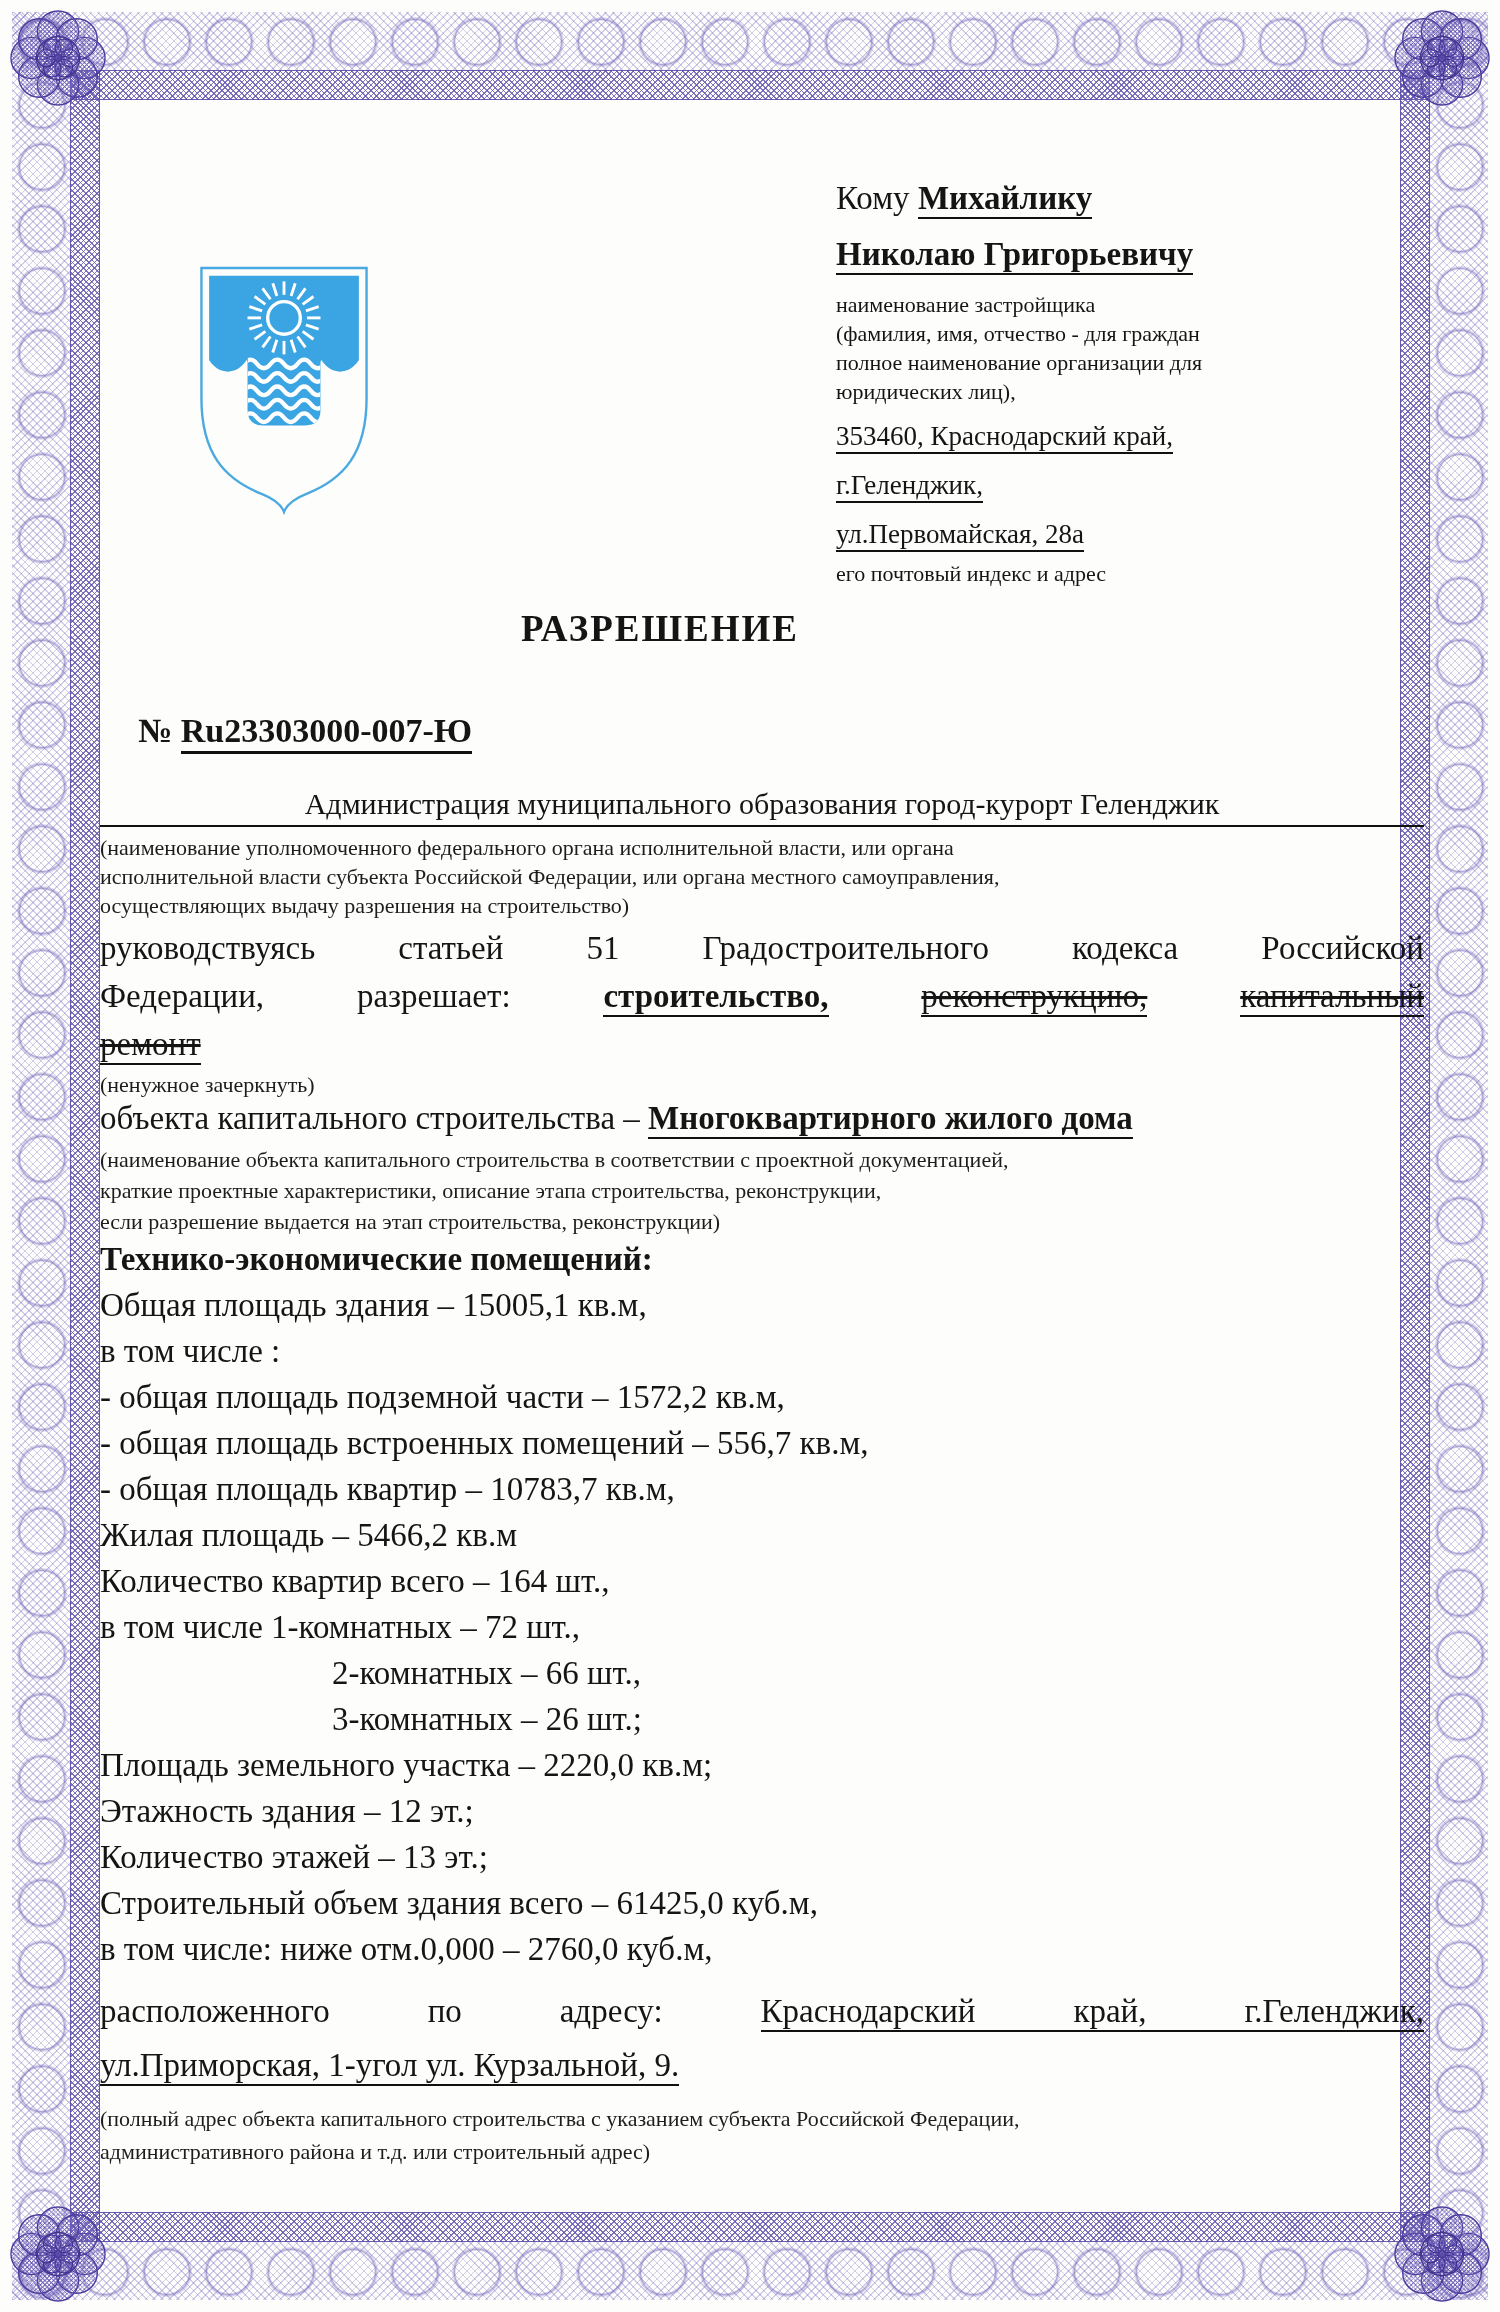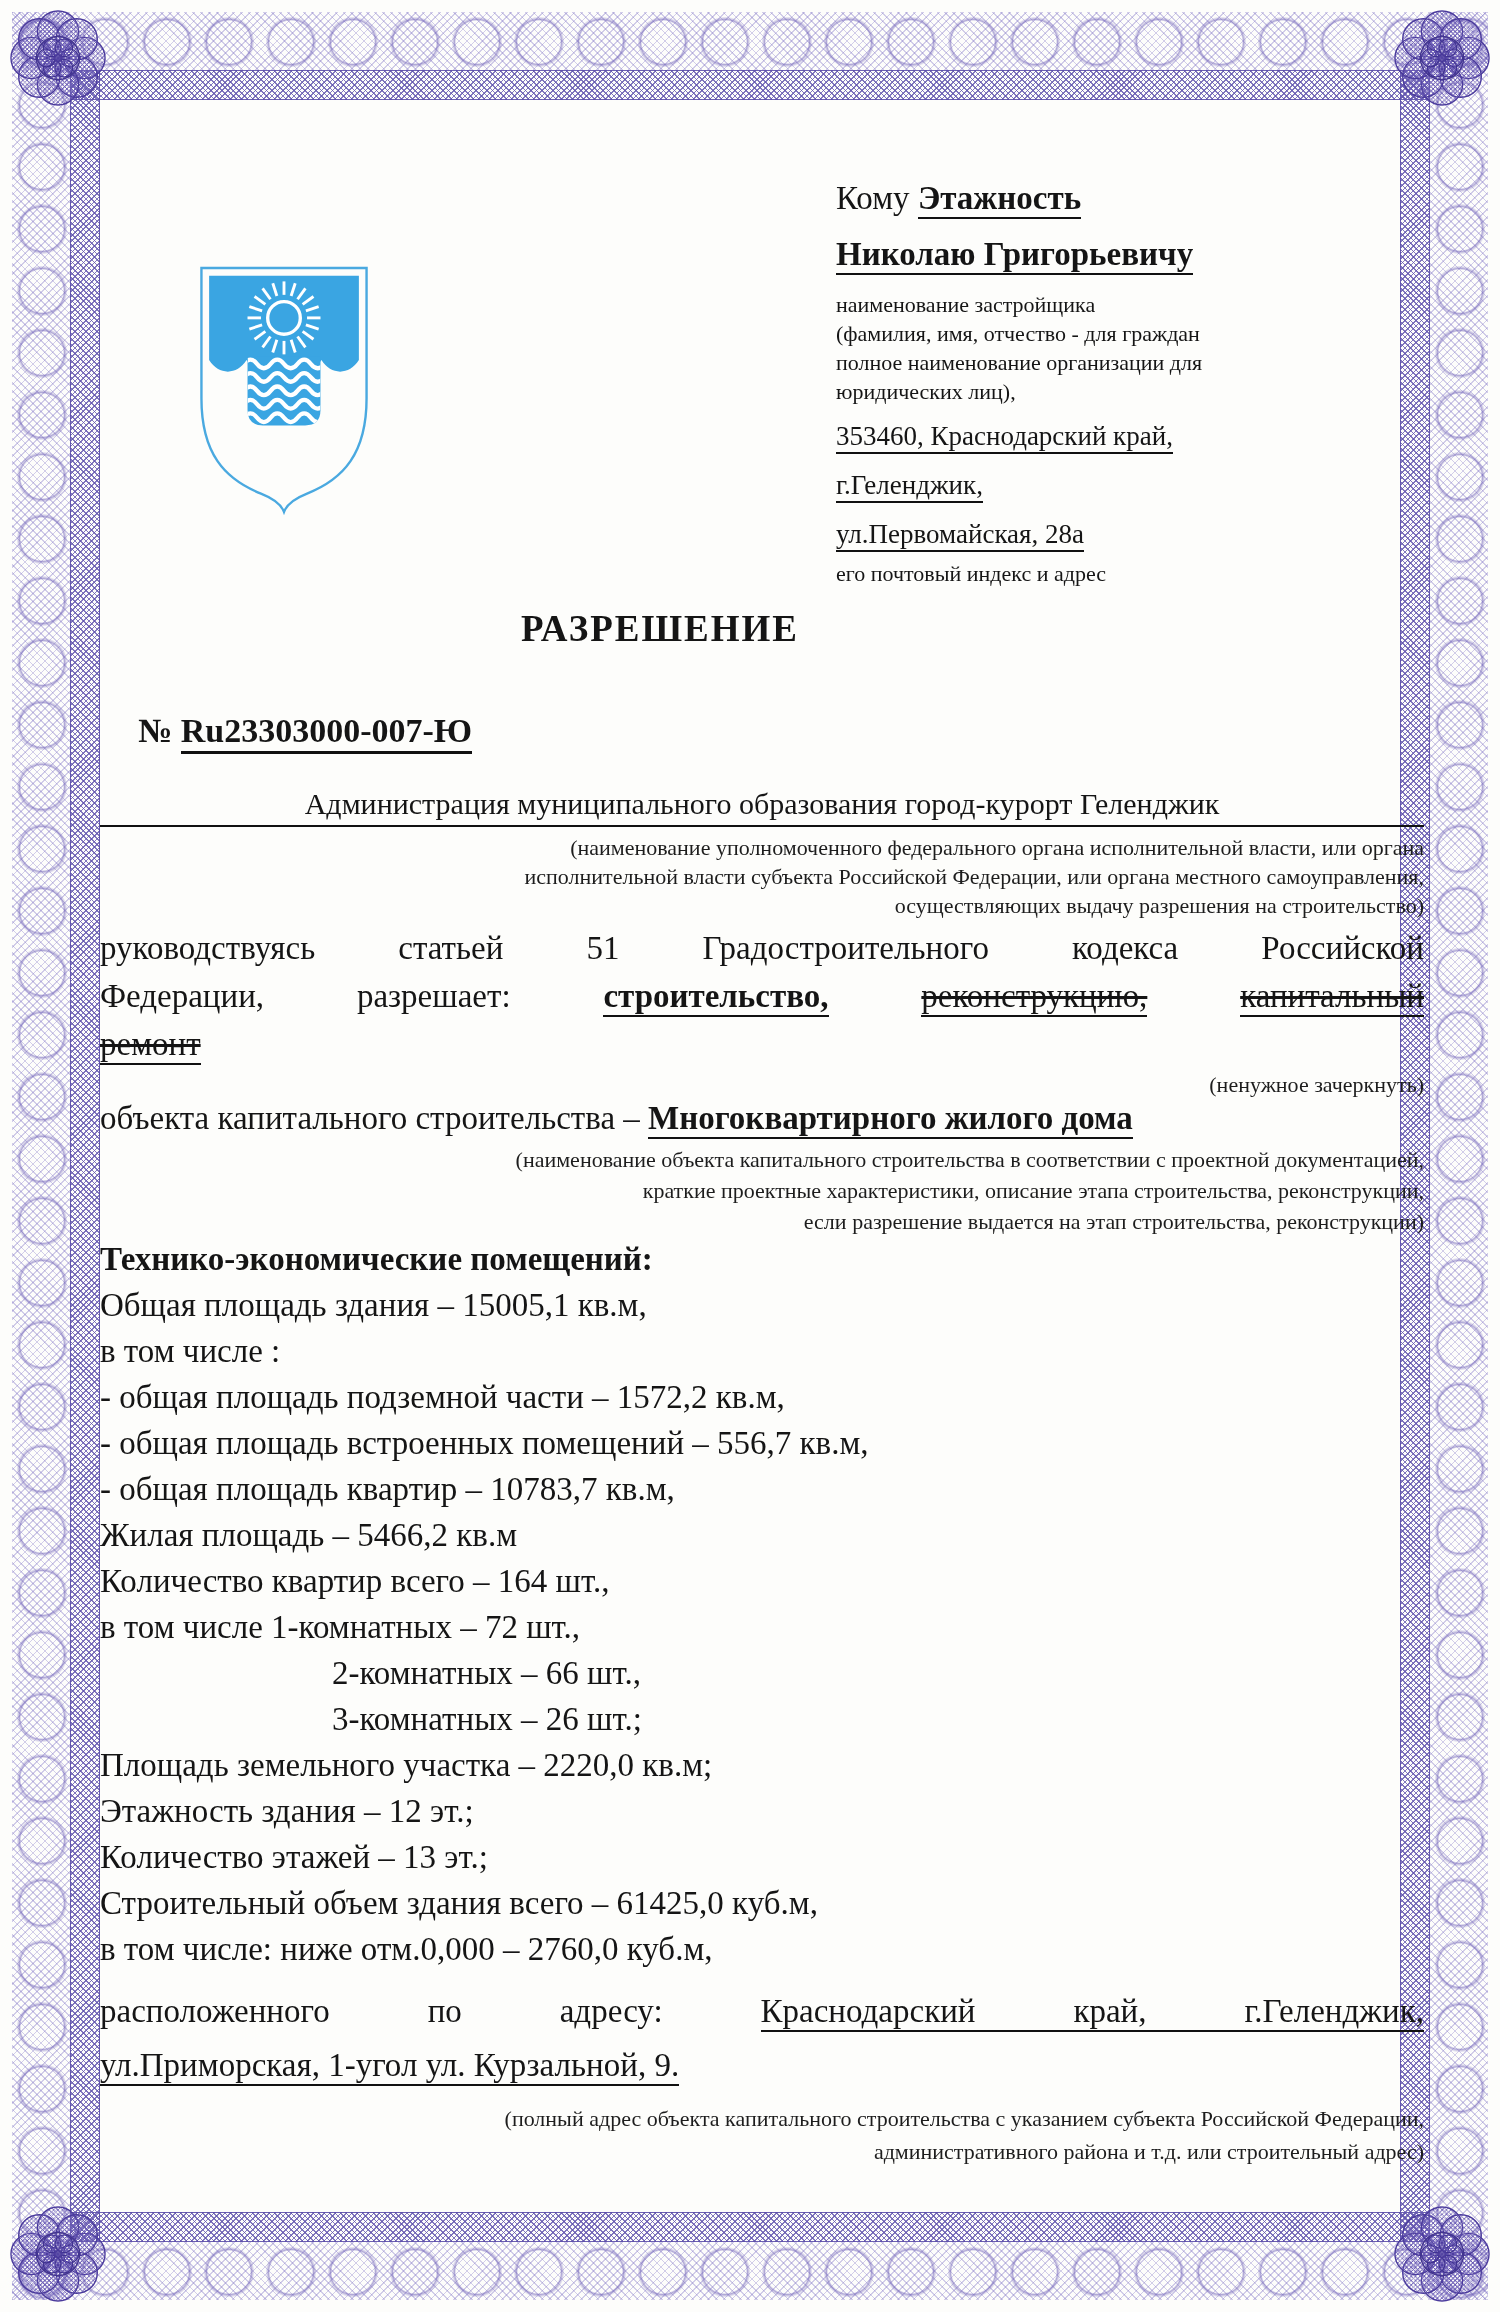--- a/index.html
+++ b/index.html
@@ -34,21 +34,21 @@
   .rosette{position:absolute;width:98px;height:98px;z-index:2;}
   .r-tl{left:9px;top:9px}.r-tr{right:9px;top:9px}.r-bl{left:9px;bottom:9px}.r-br{right:9px;bottom:9px}
   
   .content{position:absolute;inset:0;z-index:3;}
   .abs{position:absolute;}
   .u{border-bottom:2px solid #111;padding-bottom:1px;}
   .u3{border-bottom:3px solid #111;padding-bottom:2px;}
   .b{font-weight:bold;}
   .struck{text-decoration:line-through;border-bottom:2px solid #111;padding-bottom:1px;}
   .hint{font-size:22px;line-height:29px;color:#1d1d1d;}
-  .center{text-align:right;}
+  .center{text-align:left;}
   
   .addressee{left:836px;top:170px;width:470px;}
   .a-name{font-size:33px;line-height:56px;white-space:nowrap;}
   .a-hint{font-size:22px;line-height:29px;}
   .a-addr{font-size:27px;line-height:49px;white-space:nowrap;}
   
   .titleblock{left:100px;top:606px;width:1120px;text-align:center;}
   .t1{font-size:37px;font-weight:bold;letter-spacing:2px;line-height:46px;}
   .t2{font-size:34px;font-weight:bold;line-height:44px;letter-spacing:.5px;}
   .numline{left:138px;top:712px;font-size:34px;font-weight:bold;}
@@ -170,21 +170,21 @@
           <path d="M58,154 q7,-9 14,0 t14,0 t14,0 t14,0 t14,0 t14,0"></path>
           <path d="M58,168 q7,-9 14,0 t14,0 t14,0 t14,0 t14,0 t14,0"></path>
         </g>
       </g>
       <path d="M14,12 H186 V148 C186,205 162,232 124,247 C110,252.5 103,258 100,266 C97,258 90,252.5 76,247 C38,232 14,205 14,148 Z" fill="none" stroke="#4aa9e0" stroke-width="2.5"></path>
     </svg>
 
     <div class="abs addressee">
       <div class="a-name">
         <span>Кому</span>
-        <span class="b u">Этажность</span>
+        <span class="b u">Михайлику</span>
       </div>
       <div class="a-name">
         <span class="b u">Николаю Григорьевичу</span>
       </div>
       <div class="a-hint" style="margin-top:8px;">наименование застройщика</div>
       <div class="a-hint">(фамилия, имя, отчество - для граждан</div>
       <div class="a-hint">полное наименование организации для</div>
       <div class="a-hint">юридических лиц),</div>
       <div class="a-addr" style="margin-top:6px;">
         <span class="u">353460, Краснодарский край,</span></div>

